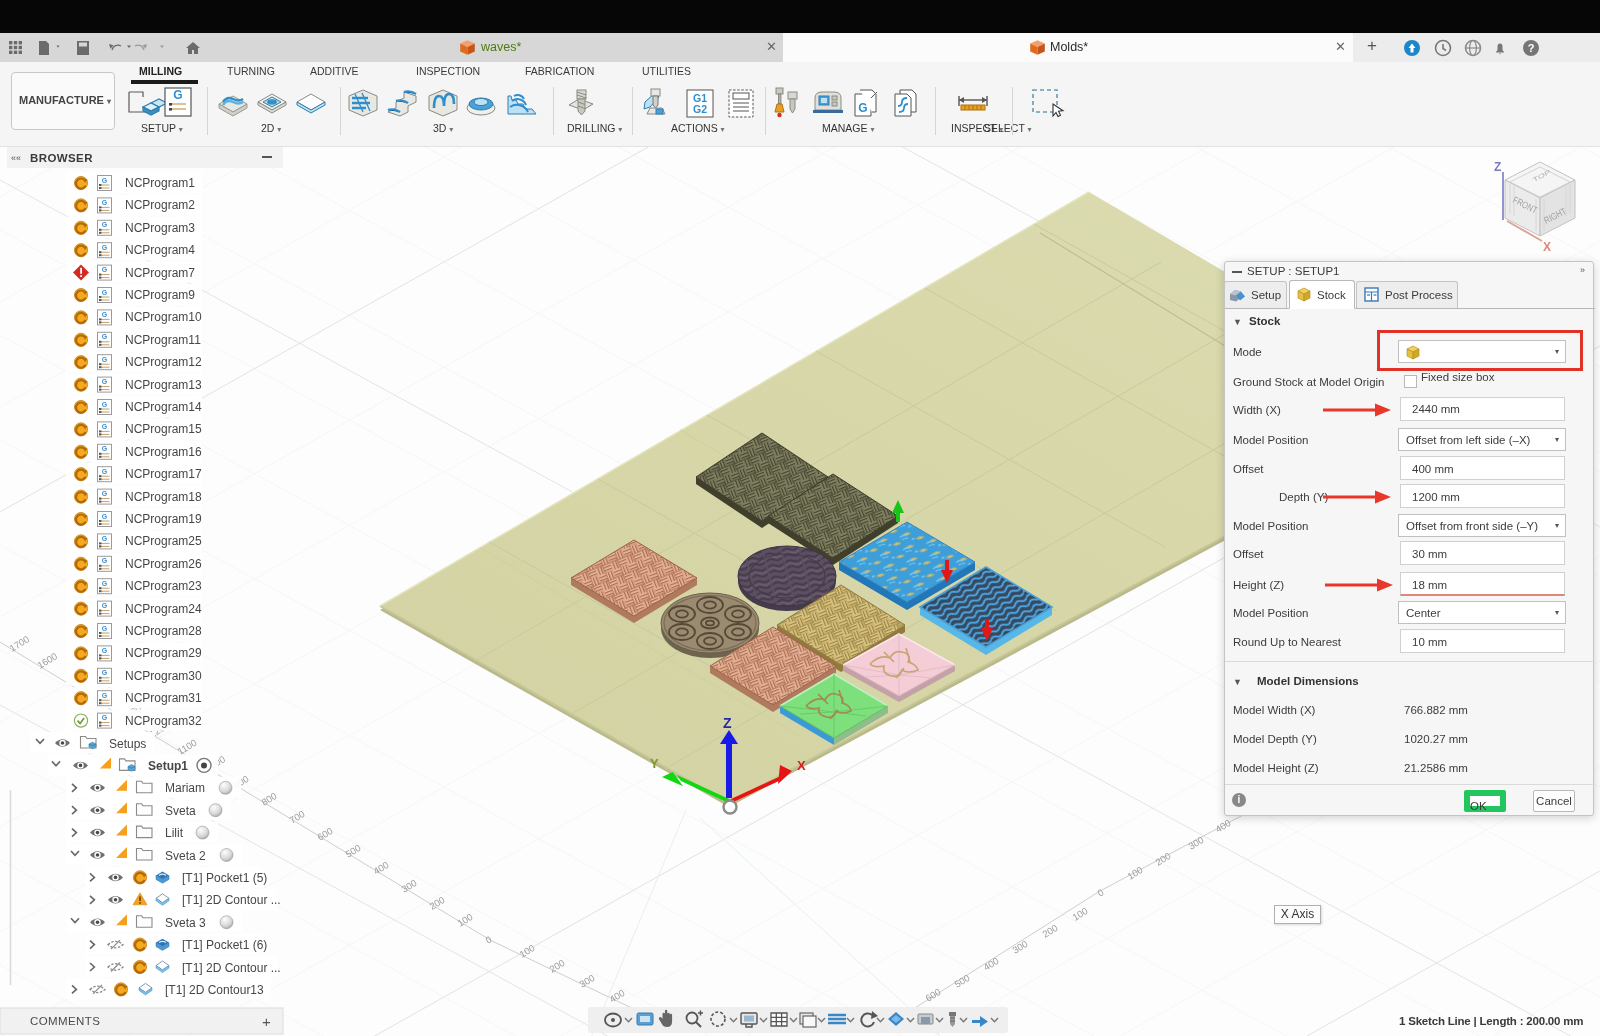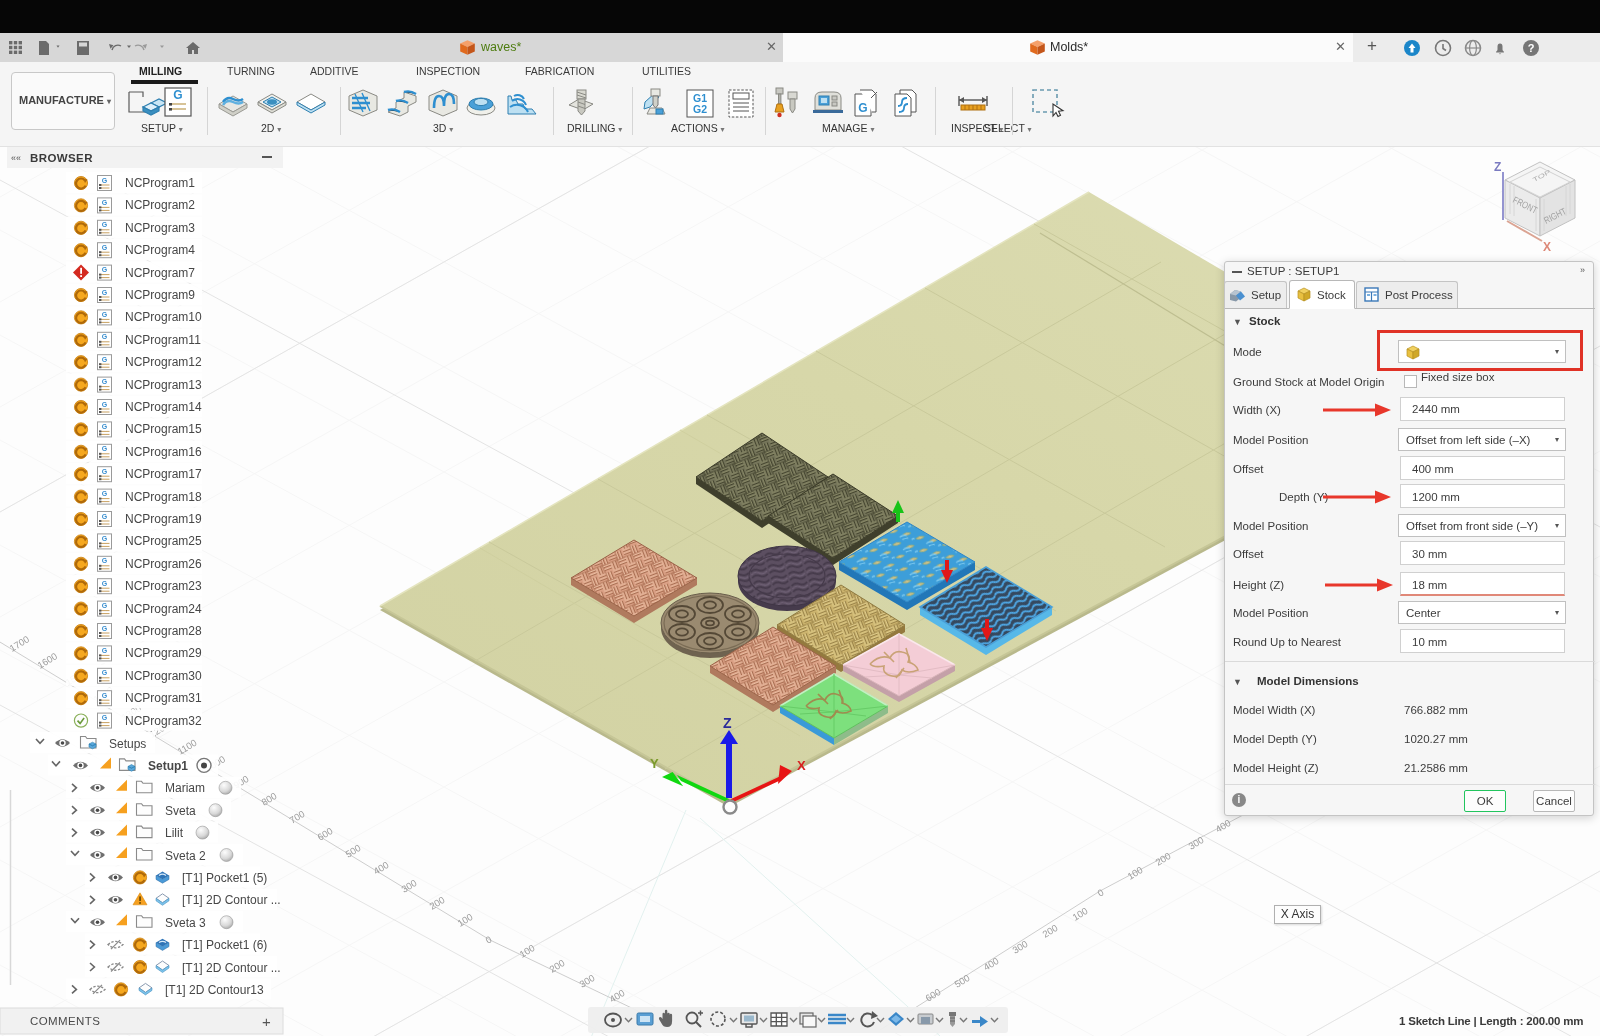--- a/index.html
+++ b/index.html
@@ -948,21 +948,21 @@
     <div class="abs" style="left:32px;top:413px;font-weight:bold;color:#333;">Model Dimensions</div>
     <div class="abs" style="left:8px;top:442px;">Model Width (X)</div>
     <div class="abs" style="left:179px;top:442px;">766.882 mm</div>
     <div class="abs" style="left:8px;top:471px;">Model Depth (Y)</div>
     <div class="abs" style="left:179px;top:471px;">1020.27 mm</div>
     <div class="abs" style="left:8px;top:500px;">Model Height (Z)</div>
     <div class="abs" style="left:179px;top:500px;">21.2586 mm</div>
 
     <div class="abs" style="left:0px;top:522px;width:370px;height:1px;background:#dadada;"></div>
     <div class="abs" style="left:7px;top:531px;width:14px;height:14px;border-radius:50%;background:#888;color:#fff;font-size:10px;font-weight:bold;text-align:center;line-height:14px;">i</div>
-    <div class="abs" style="left:239px;top:528px;width:42px;height:22px;background:#fdfdfd;border:1px solid #22c55e;border-radius:2px;text-align:center;line-height:21px;">OK</div>
+    <div class="abs" style="left:239px;top:528px;width:42px;height:22px;background:#fdfdfd;border:6px solid #22c55e;border-radius:2px;text-align:left;line-height:21px;">OK</div>
     <div class="abs" style="left:308px;top:528px;width:42px;height:22px;background:#fdfdfd;border:1px solid #b8b8b8;border-radius:2px;text-align:center;line-height:21px;">Cancel</div>
   </div>
 
   <svg id="viewcube" class="abs" style="left:1470px;top:150px;" width="130" height="120" viewBox="0 0 130 120">
     <g stroke="#c2c2c2" stroke-width="1">
       <polygon points="70,12 105,30 70,48 35,30" fill="#f5f5f5"></polygon>
       <polygon points="35,30 70,48 70,86 35,68" fill="#ebebeb"></polygon>
       <polygon points="70,48 105,30 105,68 70,86" fill="#e3e3e3"></polygon>
       <polygon points="70,17 100,32 70,47 40,32" fill="none" stroke="#d2d2d2"></polygon>
       <path d="M40,34 v30 M44,36 v30 M66,49 v32 M74,49 v32 M96,36 v30 M100,34 v30" fill="none" stroke="#d6d6d6"></path>

